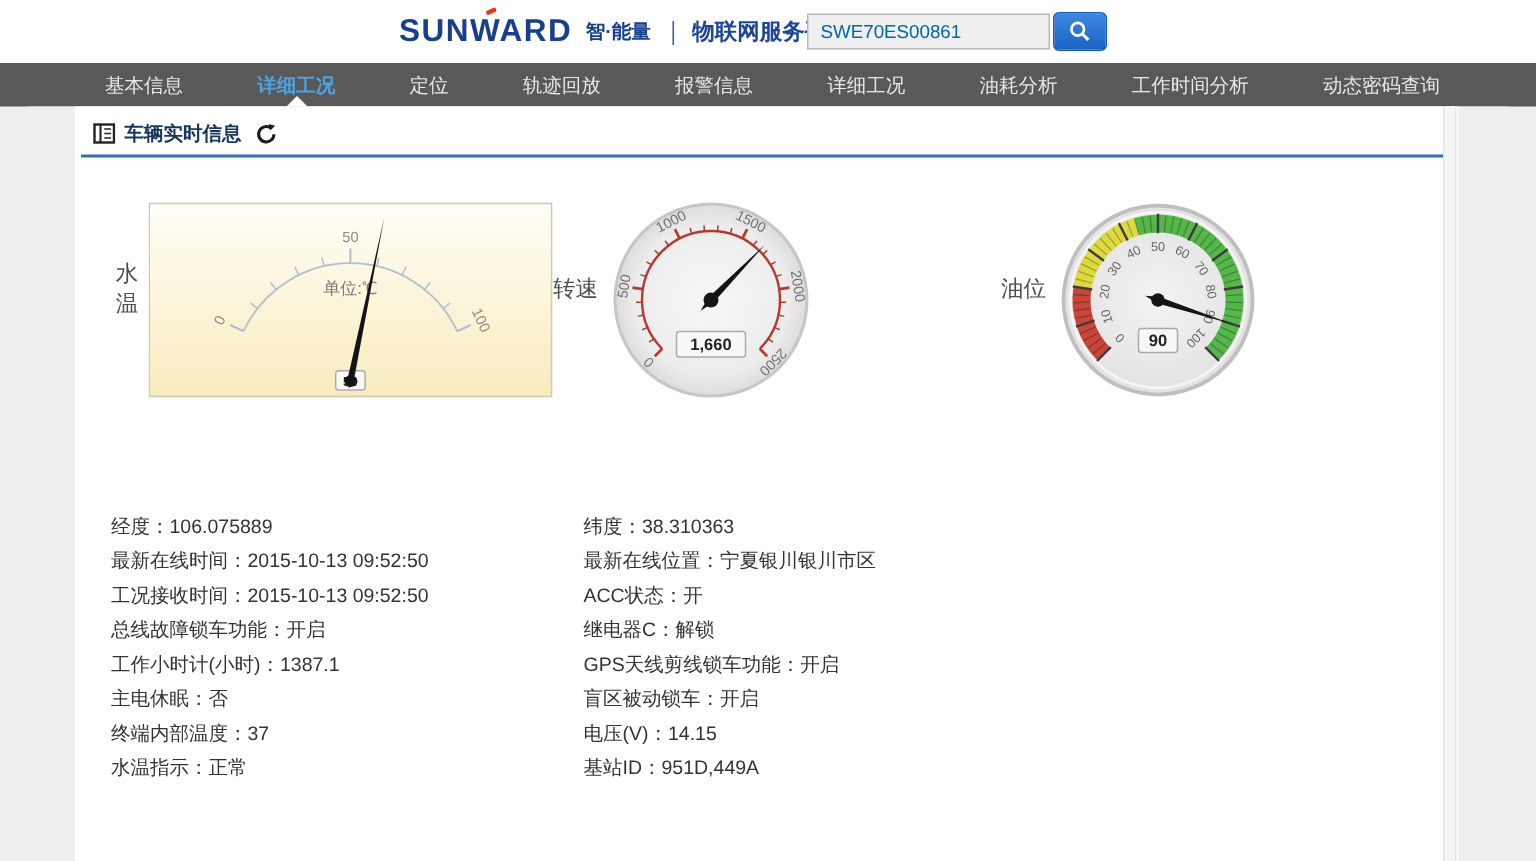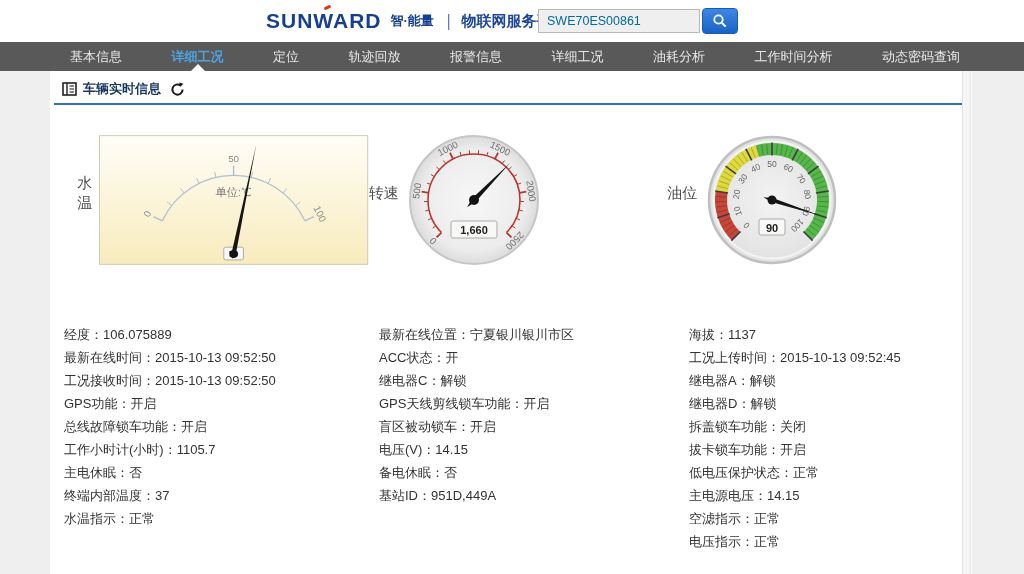--- a/index.html
+++ b/index.html
@@ -35,21 +35,21 @@
   .section-title { font-size:13px; font-weight:bold; color:#17375e; }
   .icon-refresh { cursor:pointer; display:inline-flex; margin-left:3px; }
 
   
   .gauges { display:flex; margin-top:6px; padding:0 6px 0 20px; }
   .gauge-col { flex:1; display:flex; flex-direction:row; align-items:center;text-align:center; }
   .gauge-title { font-size:15px; font-weight:normal; color:#4d4d4d; line-height:20px; }
   .gauge-col svg { margin-top:14px; }
 
   
-  .info-grid { display:flex; margin-top:48px; padding-left:14px; }
+  .info-grid { display:flex; margin-top:64px; padding-left:24px; }
   .info-col1 { width:315px; }
   .info-col2 { width:310px; }
   .info-col3 { flex:1; }
   .info-row { height:23px; line-height:23px; font-size:13px; color:#333; white-space:nowrap; }
 </style>
 </head>
 <body>
 
 <div class="header">
   <div class="logo">
@@ -270,45 +270,32 @@
             <circle cx="75" cy="75" r="4.5" fill="#141414"></circle>
           </svg>
       </div>
     </div>
 
     <div class="info-grid">
       <div class="info-col1" id="info-col-0">
           <div class="info-row">经度：106.075889</div>
           <div class="info-row">最新在线时间：2015-10-13 09:52:50</div>
           <div class="info-row">工况接收时间：2015-10-13 09:52:50</div>
-          <div class="info-row">GPS功能：开启</div>
           <div class="info-row">总线故障锁车功能：开启</div>
-          <div class="info-row">工作小时计(小时)：1105.7</div>
+          <div class="info-row">工作小时计(小时)：1387.1</div>
           <div class="info-row">主电休眠：否</div>
           <div class="info-row">终端内部温度：37</div>
           <div class="info-row">水温指示：正常</div>
         </div>
       <div class="info-col2" id="info-col-1">
+          <div class="info-row">纬度：38.310363</div>
           <div class="info-row">最新在线位置：宁夏银川银川市区</div>
           <div class="info-row">ACC状态：开</div>
           <div class="info-row">继电器C：解锁</div>
           <div class="info-row">GPS天线剪线锁车功能：开启</div>
           <div class="info-row">盲区被动锁车：开启</div>
           <div class="info-row">电压(V)：14.15</div>
-          <div class="info-row">备电休眠：否</div>
           <div class="info-row">基站ID：951D,449A</div>
-        </div>
-      <div class="info-col3" id="info-col-2">
-          <div class="info-row">海拔：1137</div>
-          <div class="info-row">工况上传时间：2015-10-13 09:52:45</div>
-          <div class="info-row">继电器A：解锁</div>
-          <div class="info-row">继电器D：解锁</div>
-          <div class="info-row">拆盖锁车功能：关闭</div>
-          <div class="info-row">拔卡锁车功能：开启</div>
-          <div class="info-row">低电压保护状态：正常</div>
-          <div class="info-row">主电源电压：14.15</div>
-          <div class="info-row">空滤指示：正常</div>
-          <div class="info-row">电压指示：正常</div>
         </div>
     </div>
   </div>
   <div class="scroll-track"></div>
 </div>
 
 </body></html>

